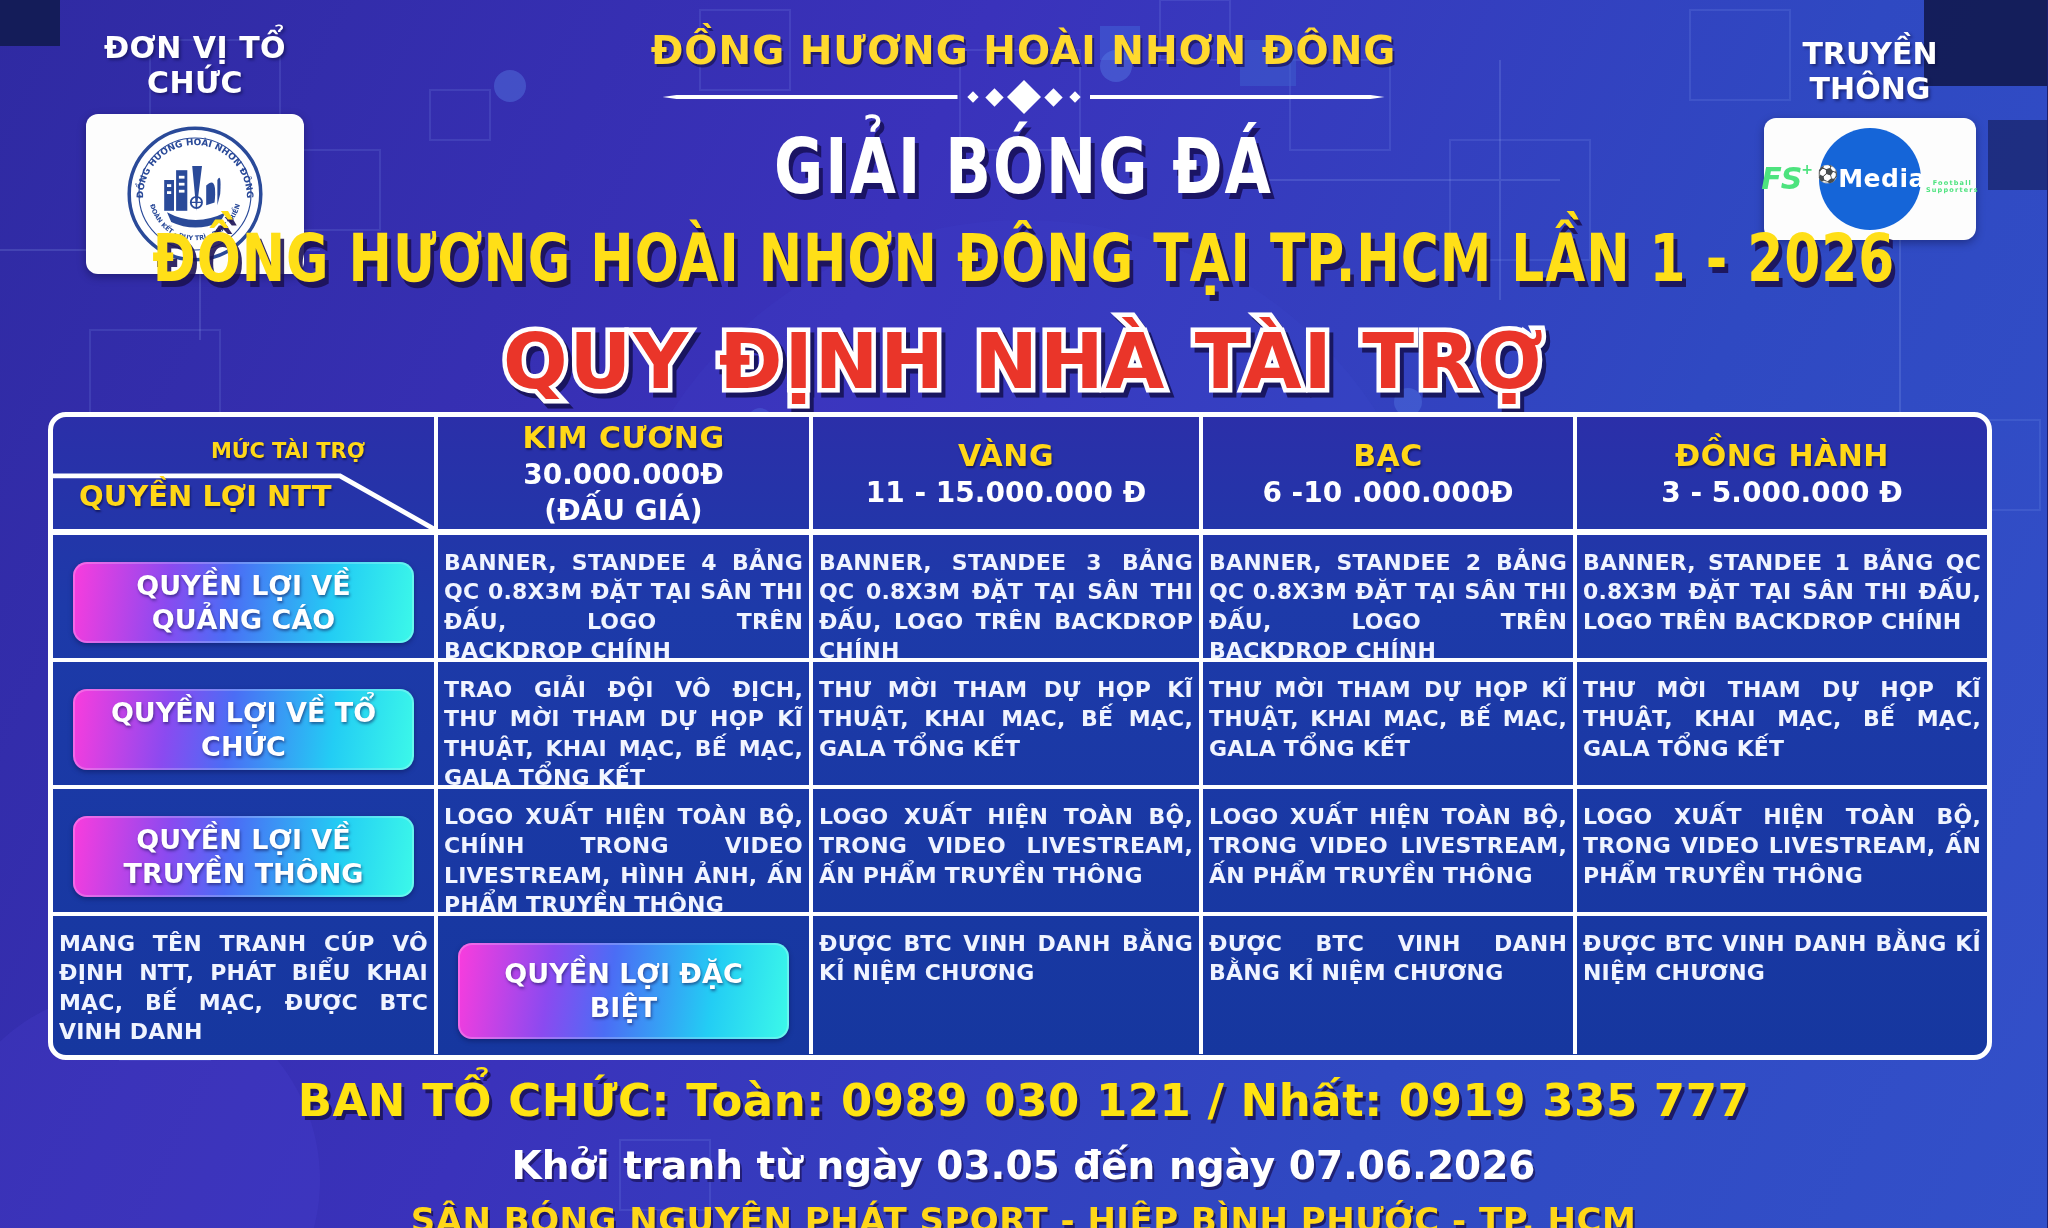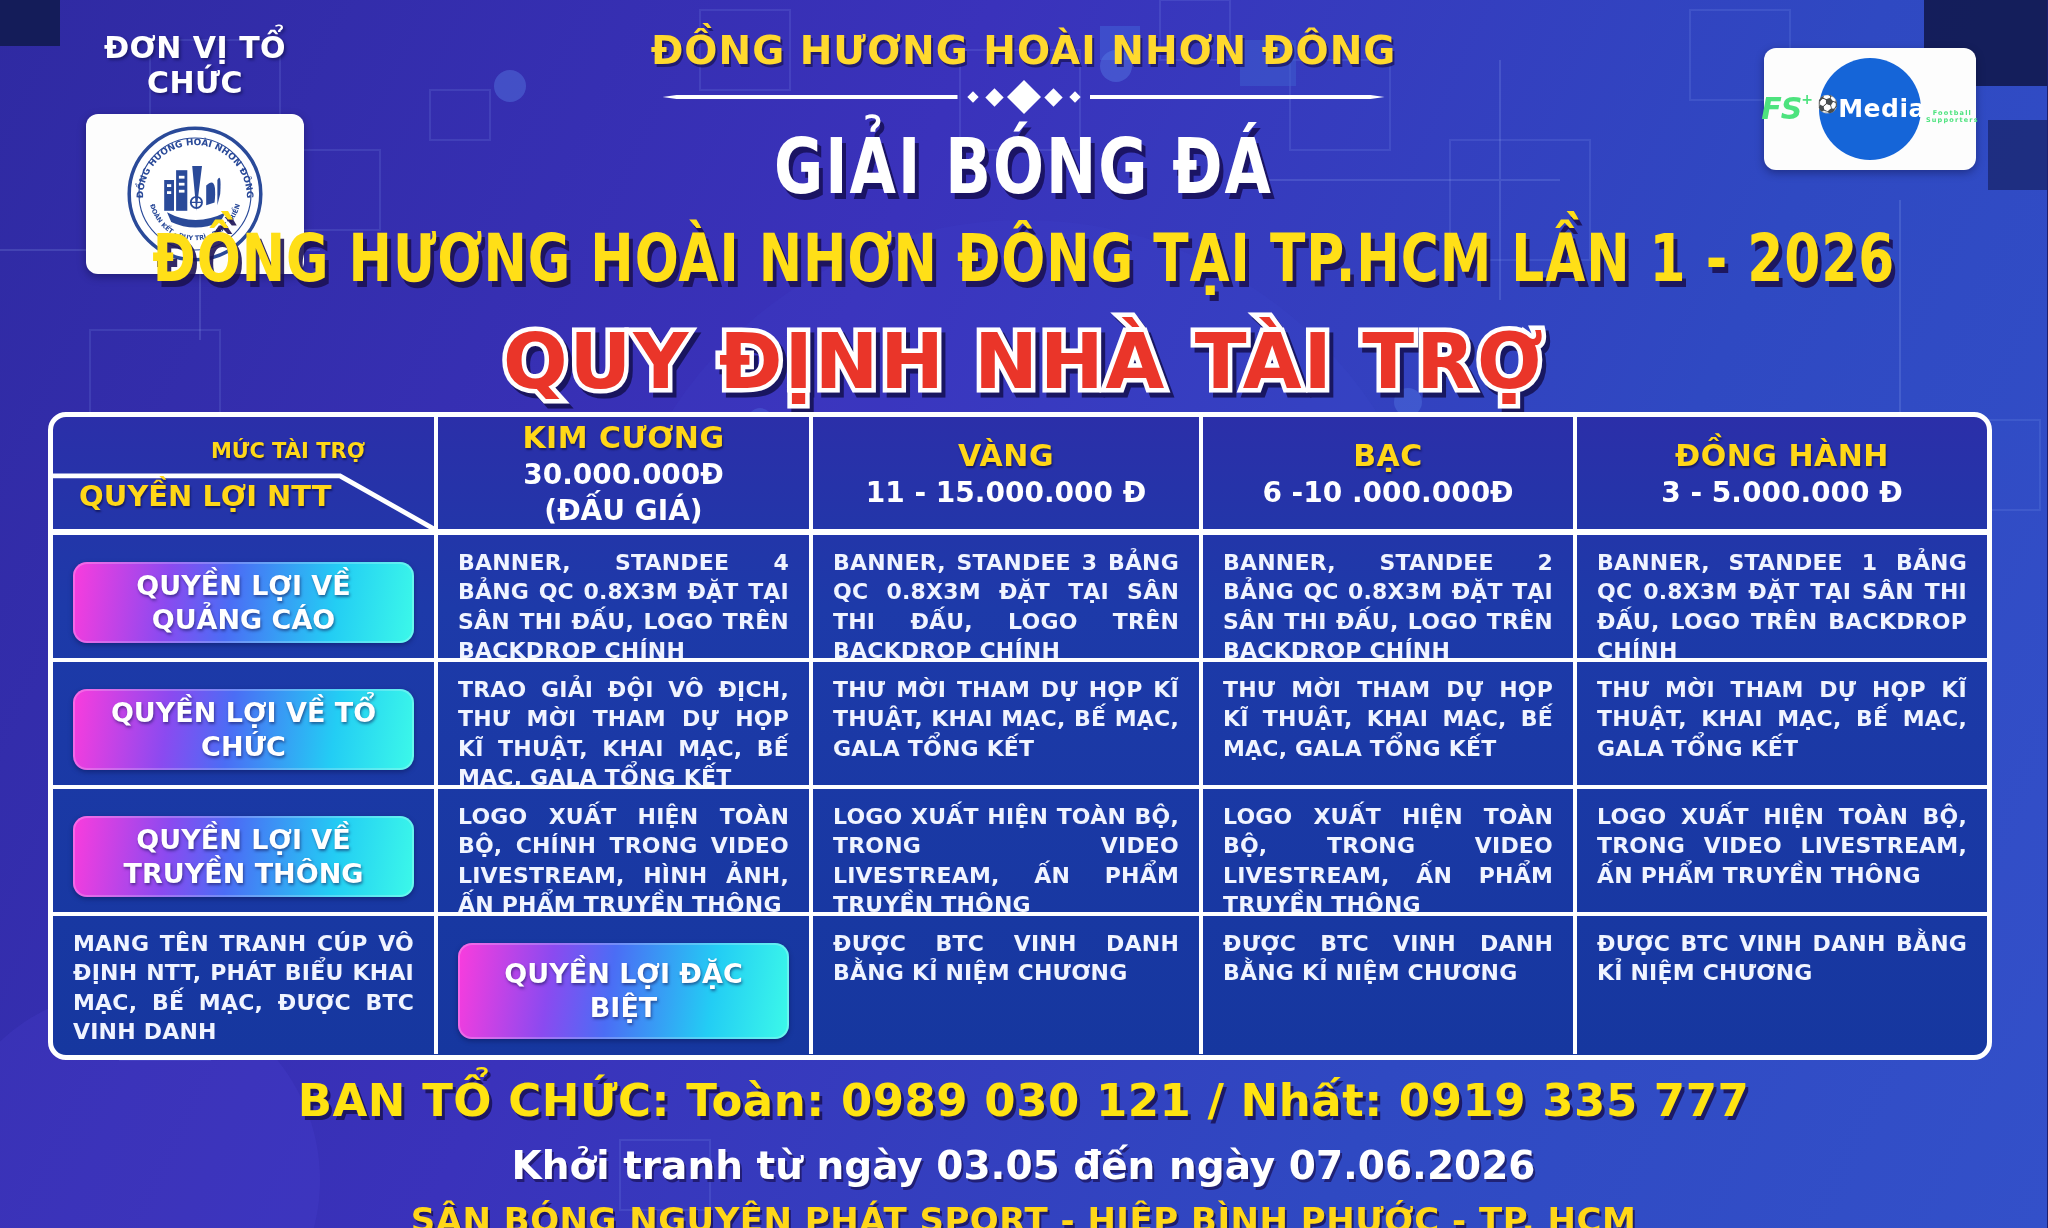--- a/index.html
+++ b/index.html
@@ -64,21 +64,21 @@
   .tier{display:flex;flex-direction:column;align-items:center;justify-content:center;gap:3px;padding:0 8px;}
   .tier-name{color:#ffd718;font-size:30px;font-weight:bold;letter-spacing:.5px;text-shadow:1px 2px 2px rgba(10,10,60,.6);}
   .tier-price{color:#fff;font-size:28px;font-weight:bold;}
   .tier-note{color:#fff;font-size:28px;font-weight:bold;}
   .label-cell{display:flex;padding:15px 20px;}
   .grad-box{flex:1;display:flex;align-items:center;justify-content:center;text-align:center;border-radius:14px;
     background:linear-gradient(98deg,#fb3cdd 0%,#8b4af0 28%,#4b6df5 46%,#23cdf4 76%,#3cf9e9 100%);
     box-shadow:inset 0 0 0 2px rgba(255,255,255,.22),0 2px 5px rgba(0,0,40,.35);margin-top:12px;}
   .grad-box span{color:#fff;font-size:27px;font-weight:bold;line-height:1.25;padding:4px 10px;
     text-shadow:1px 2px 3px rgba(20,20,80,.55);}
-  .benefit{padding:13px 20px 8px;color:#f0f4ff;font-size:22px;line-height:1.34;font-weight:bold;
+  .benefit{padding:13px 6px 8px;color:#f0f4ff;font-size:22px;line-height:1.34;font-weight:bold;
     text-align:justify;letter-spacing:.2px;}
 
   
   .footer{position:absolute;left:0;top:1074px;width:100%;text-align:center;}
   .f-contact{color:#ffe311;font-size:45px;font-weight:bold;letter-spacing:.5px;text-shadow:3px 4px 0 rgba(25,18,85,.85);}
   .f-schedule{margin-top:16px;color:#fff;font-size:39px;font-weight:bold;text-shadow:2px 3px 0 rgba(25,18,85,.7);}
   .f-venue{margin-top:12px;color:#ffd718;font-size:34px;font-weight:bold;letter-spacing:.5px;text-shadow:2px 3px 0 rgba(25,18,85,.8);}
 </style>
 </head>
 <body>
@@ -156,20 +156,21 @@
           <path d="M66 40 q3 -6 2 10 l-2 8 Z"></path>
           <path d="M30 63 Q50 74 72 63 L68 70 Q50 78 33 70 Z"></path>
           <circle cx="51" cy="56" r="4" fill="none" stroke="#2a4a99" stroke-width="1.3"></circle>
           <path d="M51 52 V60 M47 56 H55" stroke="#2a4a99" stroke-width="1" fill="none"></path>
         </g>
       </svg>
     </div>
   </div>
 
   <div class="media-block">
+    <div class="media-label">TRUYỀN THÔNG</div>
     <div class="media-box">
       <div class="fs-circle">
         <span class="fs-line">
           <span class="fs-brand">FS</span>
           <span class="fs-plus">+</span>
           <span class="fs-ball">⚽</span>
         </span>
         <span class="fs-word">Media</span>
         <span class="fs-tag">Football Supporters</span>
       </div>

